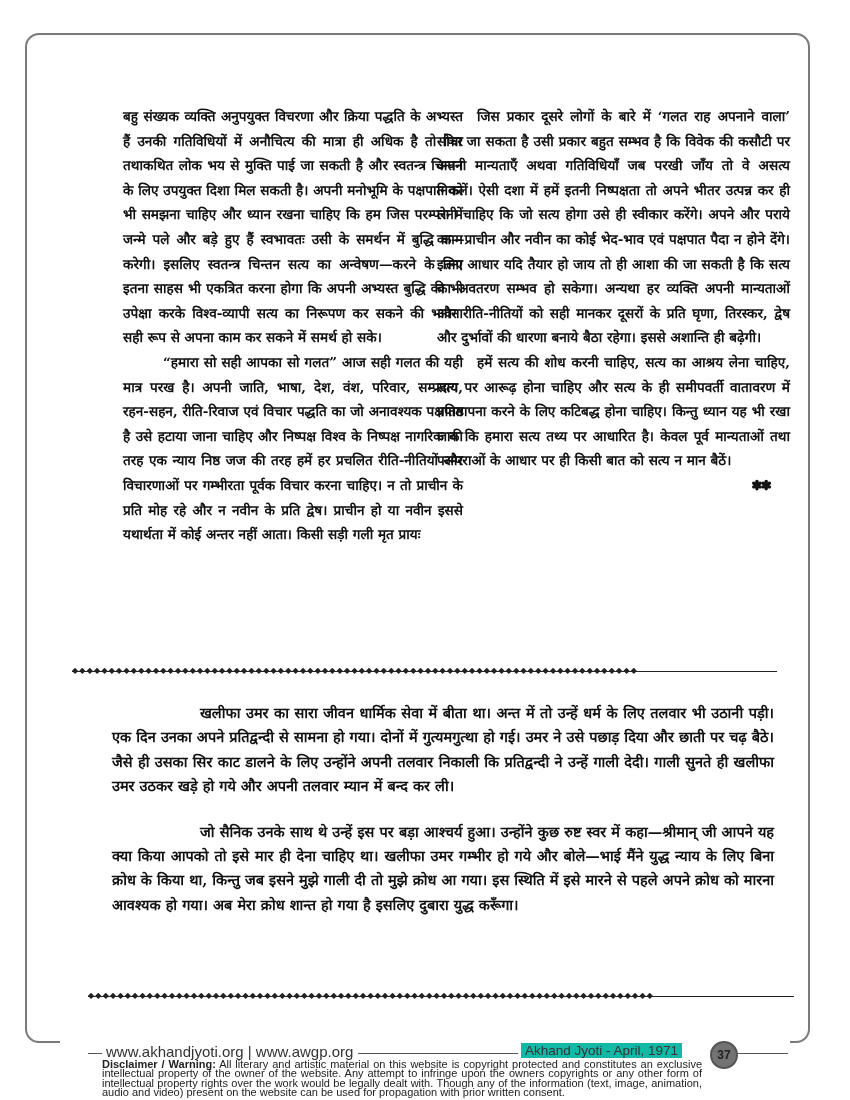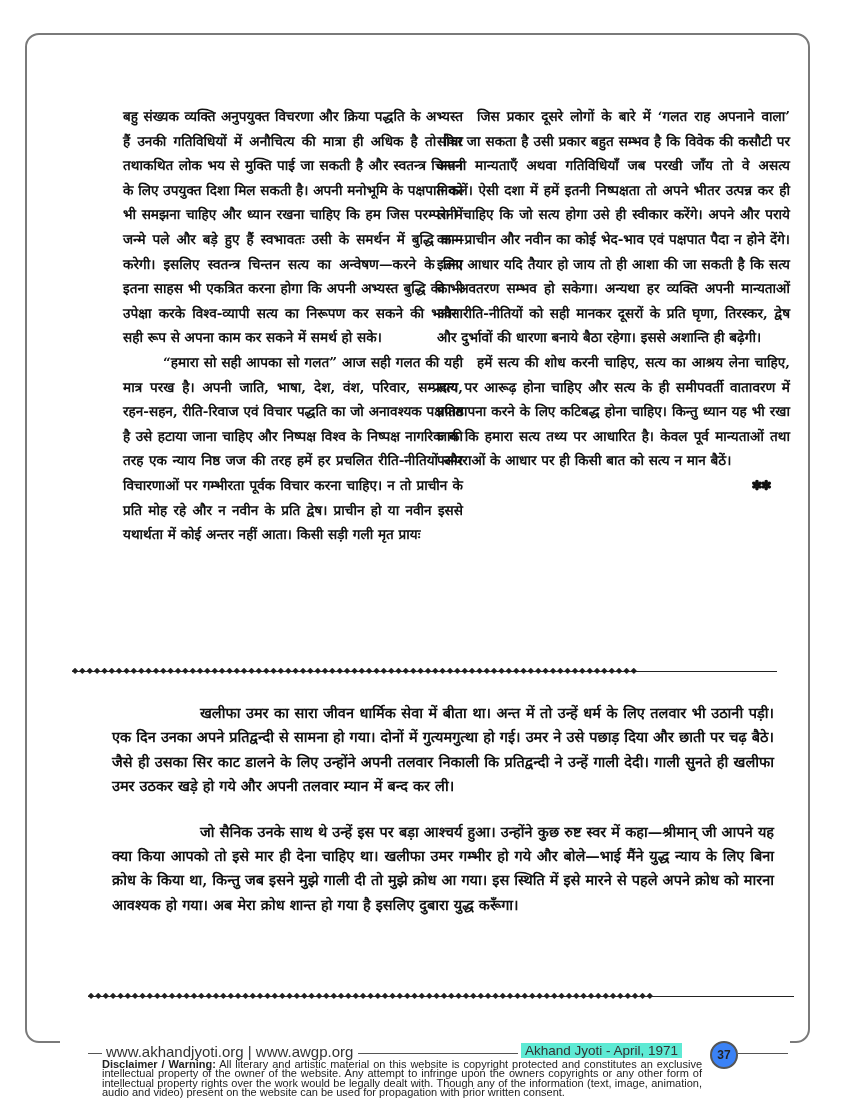--- a/index.html
+++ b/index.html
@@ -20,23 +20,23 @@
   .divider::before { content:""; position:absolute; left:0; right:0; top:3px; border-top:1px solid #222; }
   .divider.top { left:72px; top:668px; width:705px; }
   .divider.bottom { left:88px; top:993px; width:706px; }
   .story { position:absolute; left:112px; top:680px; width:662px; font-size:14.5px;
            line-height:24.4px; text-align:justify; font-weight:bold; }
   .story p { margin:0; }
   .story p.indent { text-indent:88px;margin-top:21px; }
   .footer-links { position:absolute; left:102px; top:1043px; font-family:"Liberation Sans", sans-serif;
                   font-size:15px; color:#333; background:#fff; padding:0 4px; }
   .footer-title { position:absolute; left:521px; top:1043px; font-family:"Liberation Sans", sans-serif;
-                  font-size:13.5px; color:#333; background:#5eead4; padding:0 4px; }
+                  font-size:13.5px; color:#333; background:#14b8a6; padding:0 4px; }
   .page-num { position:absolute; left:710px; top:1041px; width:24px; height:24px; border:2px solid #555;
-              border-radius:50%; background:#3b82f6; font-family:"Liberation Sans", sans-serif;
+              border-radius:50%; background:#737373; font-family:"Liberation Sans", sans-serif;
               font-size:12px; font-weight:bold; text-align:center; line-height:24px; color:#222; }
   .footer-rule { position:absolute; top:1053px; border-top:1px solid #555; }
   .disclaimer { position:absolute; left:102px; top:1060px; width:600px; font-family:"Liberation Sans", sans-serif;
                 font-size:11px; line-height:9.4px; color:#222; text-align:justify; }
   .disclaimer b { font-weight:bold; }
 </style>
 </head>
 <body>
 
 <div class="frame"></div>

